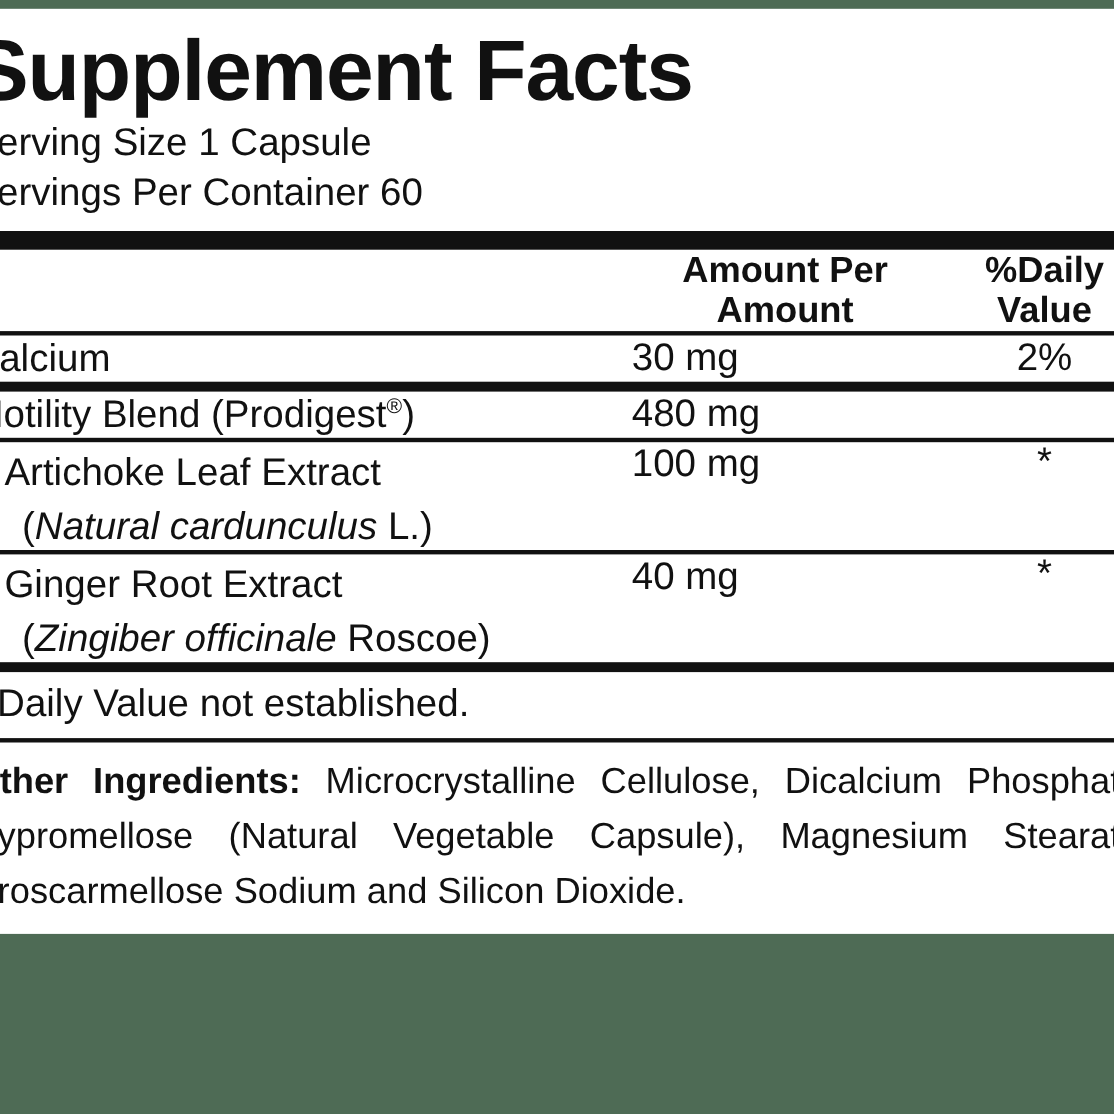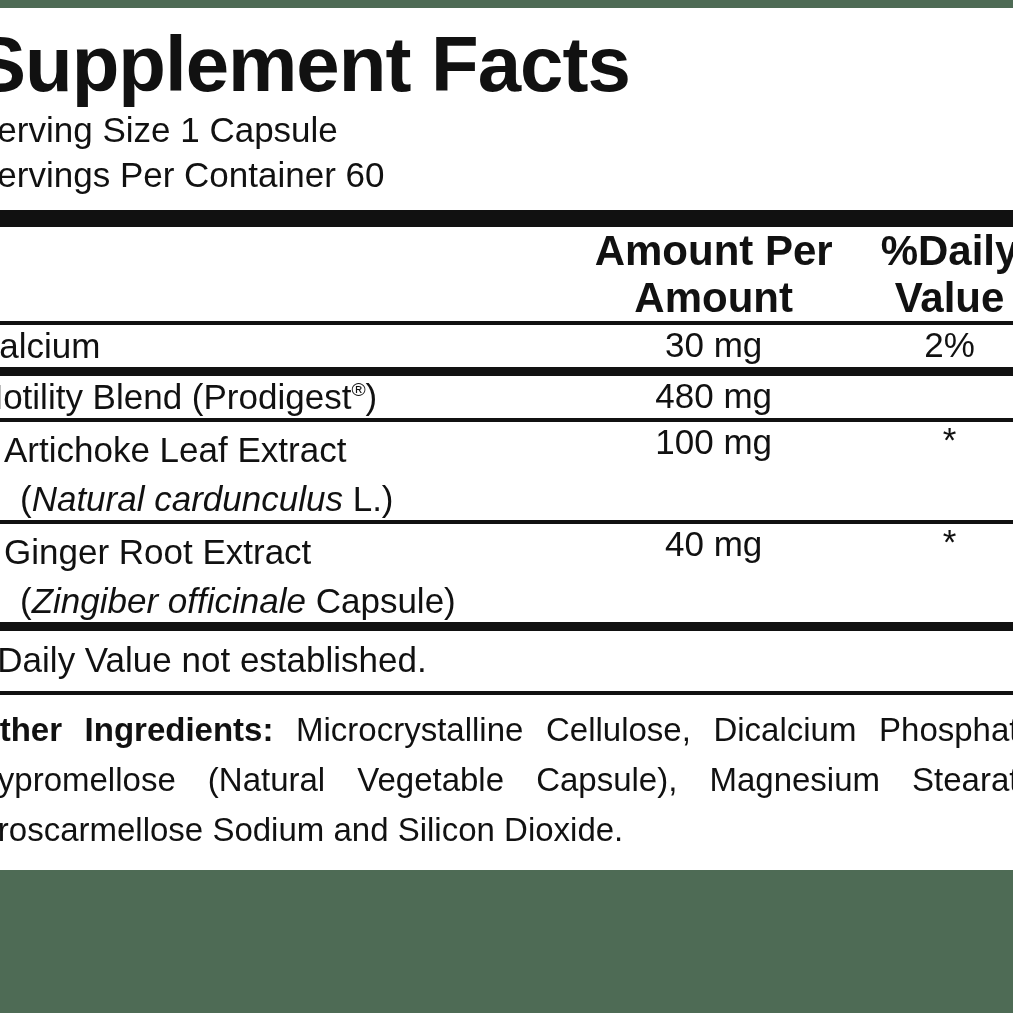--- a/index.html
+++ b/index.html
@@ -76,21 +76,21 @@
   }
   table.facts td {
     padding: 0;
     vertical-align: top;
   }
   .col-name { width: 56%; }
   .col-amt  { width: 26%; }
   .col-dv   { width: 18%; }
 
   .hdr-cell {
-    font-size: 42px;
+    font-size: 33px;
     font-weight: bold;
     text-align: center;
     line-height: 1.12;
     padding: 8px 0 8px 0;
   }
 
   .nutrient-name {
     font-size: 35px;
     line-height: 1.2;
     padding: 7px 0 7px 0;
@@ -102,21 +102,20 @@
   .sub-latin {
     font-size: 35px;
     line-height: 1.2;
     padding-left: 46px;
     white-space: nowrap;
   }
   .sub-latin i { font-style: italic; }
 
   .amt {
     font-size: 35px;
-    text-align: center;
     padding: 7px 0 7px 0;
     white-space: nowrap;
   }
   .dv {
     font-size: 35px;
     text-align: center;
     padding: 7px 0 7px 0;
     white-space: nowrap;
   }
   .dv.star {
@@ -242,21 +241,21 @@
       <table class="facts">
         <colgroup>
           <col class="col-name">
           <col class="col-amt">
           <col class="col-dv">
         </colgroup>
         <tbody>
           <tr>
             <td>
               <div class="nutrient-name indent">Ginger Root Extract</div>
-              <div class="sub-latin"><span>(</span><i>Zingiber officinale</i><span> Capsule)</span></div>
+              <div class="sub-latin"><span>(</span><i>Zingiber officinale</i><span> Roscoe)</span></div>
             </td>
             <td class="amt">40 mg</td>
             <td class="dv star">*</td>
           </tr>
         </tbody>
       </table>
 
       <div class="rule-med"></div>
 
       <div class="footnote">* Daily Value not established.</div>

